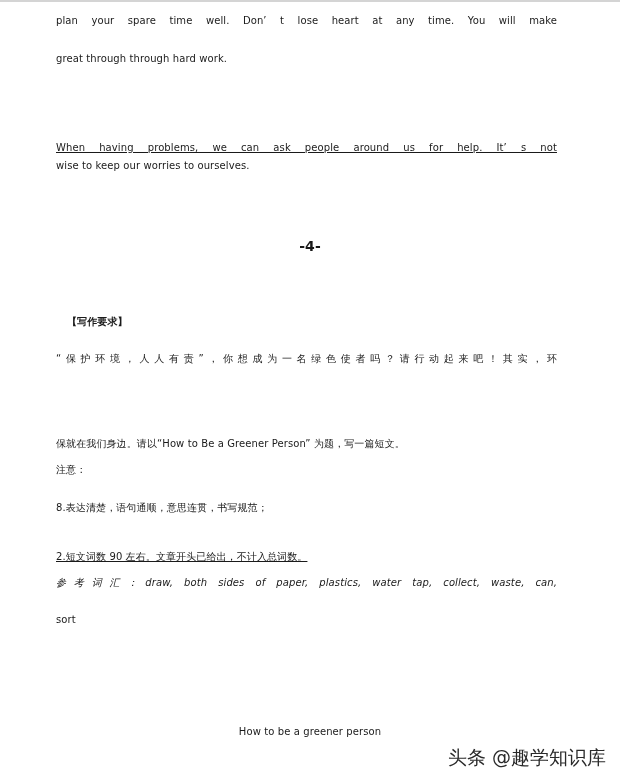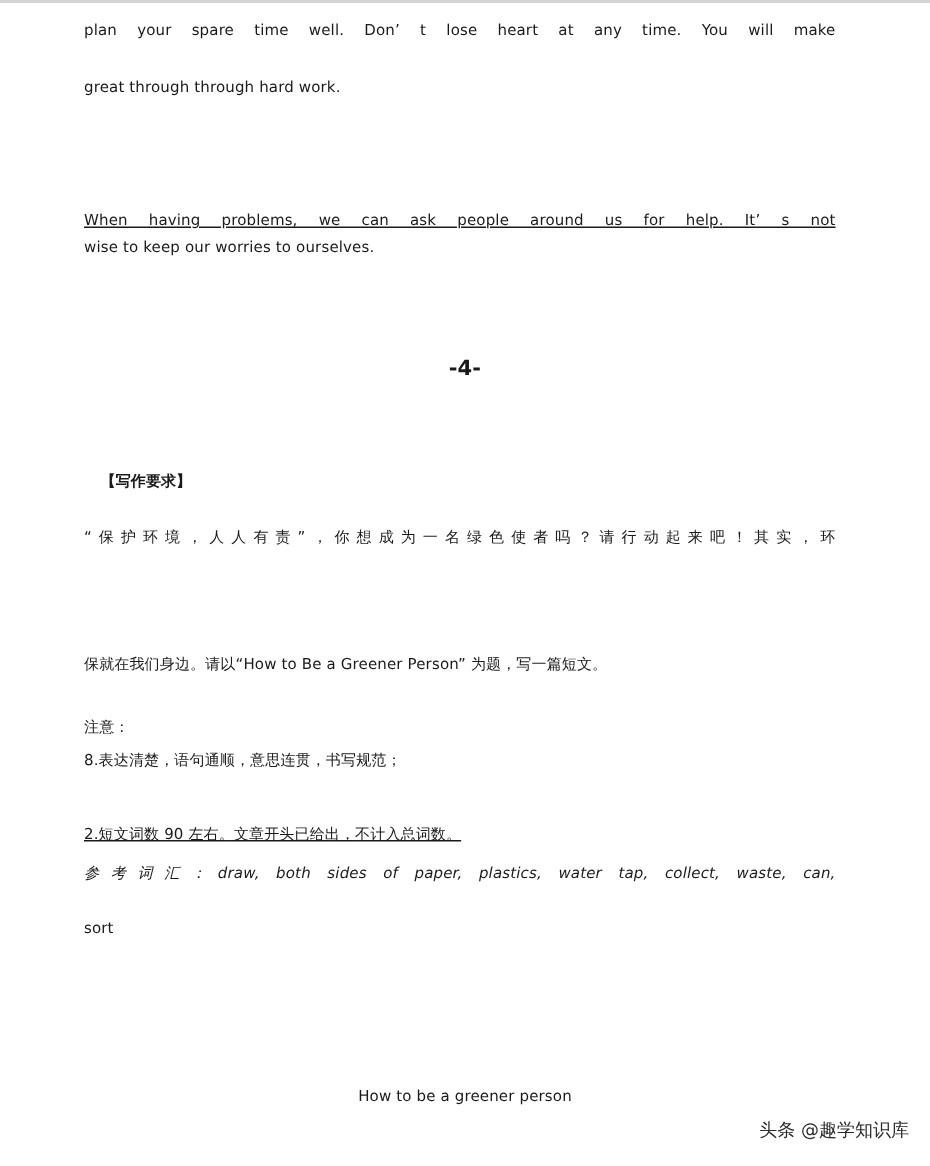--- a/index.html
+++ b/index.html
@@ -41,21 +41,21 @@
     }
     .bold { font-weight: bold; }
     .page-number {
       font-weight: bold;
       font-size: 14px;
     }
     .watermark {
       position: absolute;
       right: 14px;
       top: 745px;
-      font-size: 12px;
+      font-size: 19px;
       color: #2a2a2a;
       text-shadow: 0 0 2px #ffffff, 0 0 3px #ffffff;
       white-space: nowrap;
     }
   </style>
 </head>
 <body>
 
 <div class="top-rule"></div>
 
@@ -67,21 +67,21 @@
   <div class="line justify" style="top:139px;text-decoration:underline;">When having problems, we can ask people around us for help. It’ s not</div>
   <div class="line" style="top:157px;">wise to keep our worries to ourselves.</div>
 
   <div class="line center page-number" style="top:237px;">-4-</div>
 
   <div class="line bold" style="top:313px; left:67px;">【写作要求】</div>
 
   <div class="line justify" style="top:350px;">“保护环境，人人有责”，你想成为一名绿色使者吗？请行动起来吧！其实，环</div>
   <div class="line" style="top:404px;margin-top:31px;">保就在我们身边。请以“How to Be a Greener Person” 为题，写一篇短文。</div>
 
-  <div class="line" style="top:461px;margin-top:16px;">注意：</div>
+  <div class="line" style="top:461px;">注意：</div>
   <div class="line" style="top:499px;">8.表达清楚，语句通顺，意思连贯，书写规范；</div>
   <div class="line" style="top:548px;text-decoration:underline;">2.短文词数 90  左右。文章开头已给出，不计入总词数。</div>
 
   <div class="line justify" style="top:574px;font-style:italic;">参考词汇：draw, both sides of paper, plastics, water tap, collect, waste, can,</div>
   <div class="line" style="top:611px;text-align:right;">sort</div>
 
   <div class="line center" style="top:723px;text-align:center;">How to be a greener person</div>
 
 </div>
 

